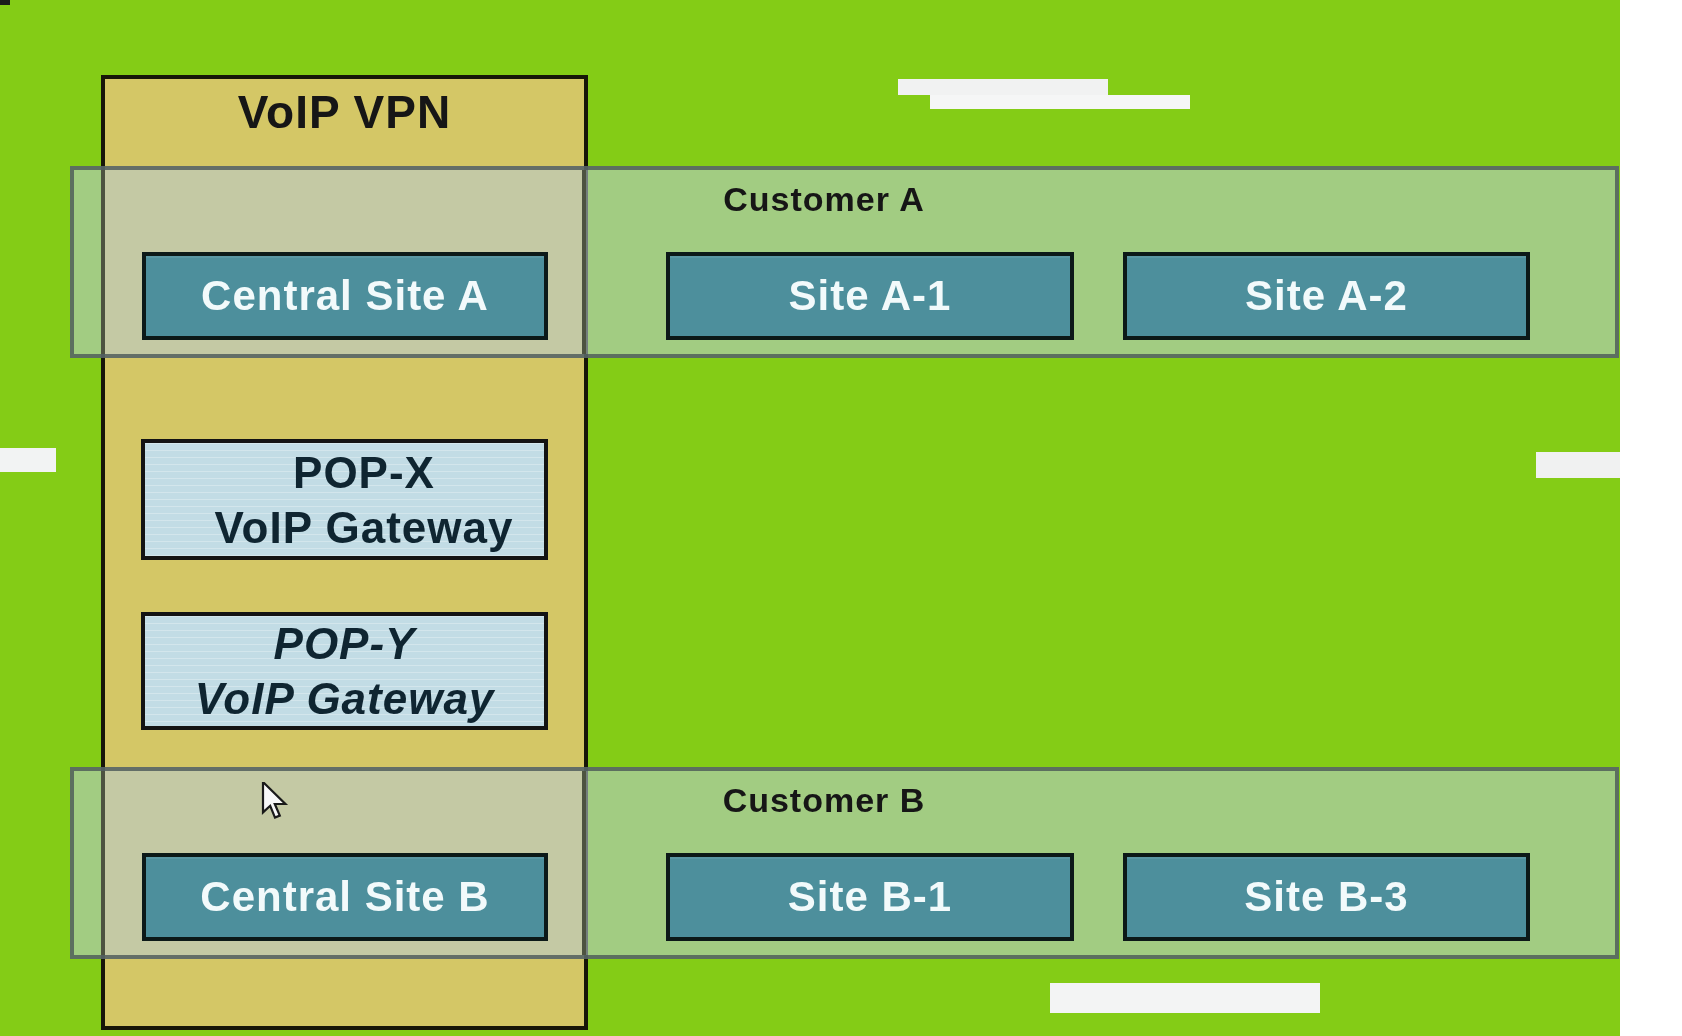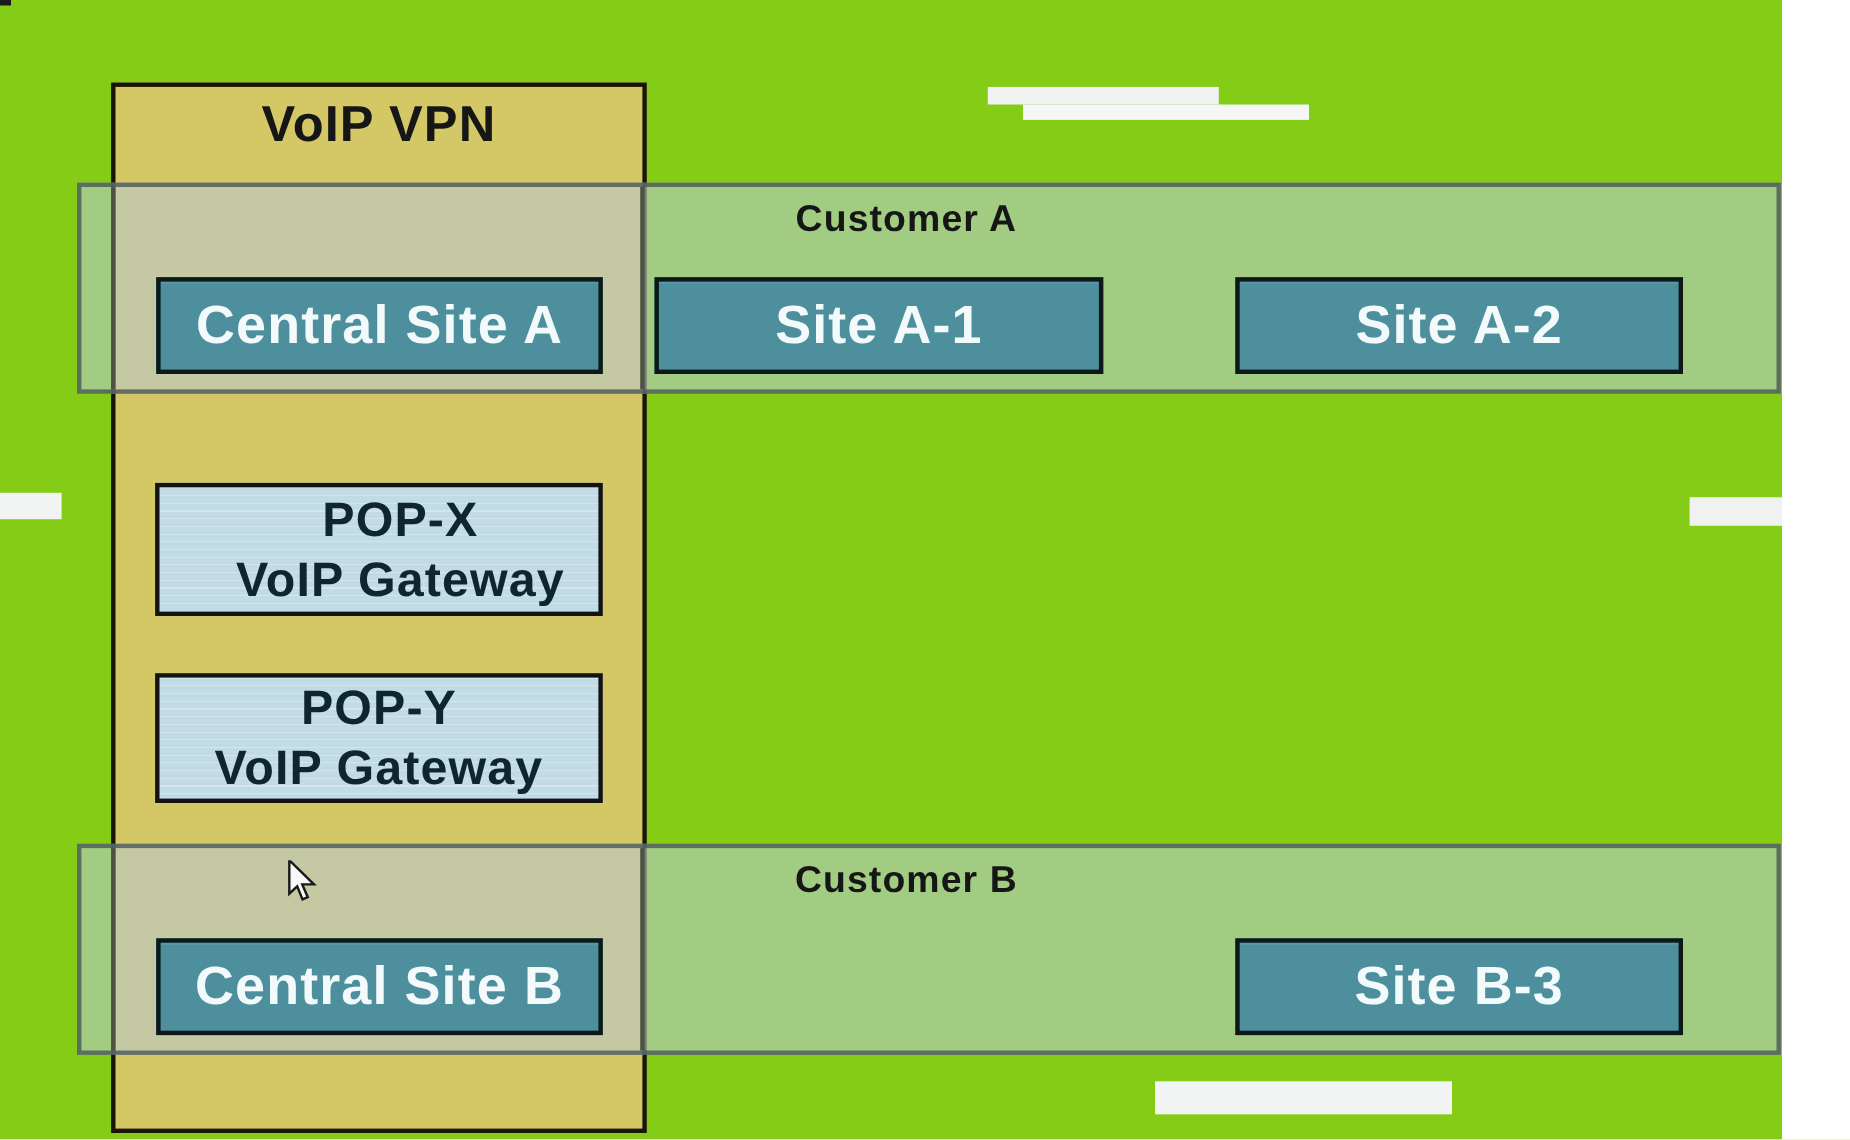--- a/index.html
+++ b/index.html
@@ -44,40 +44,40 @@
   }
   .band-title.a{top:170px;}
   .band-title.b{top:771px;}
 
   
   .site-box{
     height:88px;top:252px;
     background:#4d8f9c;
     border:4px solid #0c1918;
     display:flex;align-items:center;justify-content:center;
-    font-size:49px;font-weight:bold;color:#f2fafb;letter-spacing:1px;
+    font-size:42px;font-weight:bold;color:#f2fafb;letter-spacing:1px;
     box-shadow:inset 0 2px 0 rgba(255,255,255,0.08);
   }
   .row-b{top:853px;}
   .pos-0{left:142px;width:406px;}
-  .pos-1{left:595px;width:408px;}
+  .pos-1{left:666px;width:408px;}
   .pos-2{left:1123px;width:407px;text-align:right;}
 
   
   .pop-box{
     left:141px;width:407px;
     background:#c2dce5;
     background-image:repeating-linear-gradient(180deg,rgba(255,255,255,0.28) 0 1px,rgba(255,255,255,0) 1px 7px);
     border:4px solid #131313;
     display:flex;flex-direction:column;align-items:center;justify-content:center;
     font-size:44px;font-weight:bold;color:#0f2531;line-height:55px;letter-spacing:1px;
     text-align:center;
   }
   .pop-x{top:439px;height:121px;padding-left:39px;}
-  .pop-y{top:612px;height:118px;}
+  .pop-y{top:612px;height:118px;font-style:italic;}
 
   
   .watermark{
     left:1620px;top:873px;width:26px;height:100px;
     writing-mode:vertical-rl;
     transform:rotate(180deg);
     font-size:11px;color:#3a3a3a;letter-spacing:1px;
     font-family:"Liberation Sans","DejaVu Sans",sans-serif;
   }
 
@@ -120,20 +120,21 @@
     <span>POP-Y</span>
     <span>VoIP Gateway</span>
   </div>
 
   <div class="abs band band-b">
     <div class="abs col-line l"></div>
     <div class="abs col-line r"></div>
   </div>
   <div class="abs band-title b">Customer B</div>
   <div class="abs site-box pos-0 row-b">Central Site B</div>
+  <div class="abs site-box pos-1 row-b">Site B-1</div>
   <div class="abs site-box pos-2 row-b">Site B-3</div>
 
   <div class="abs watermark">0206_932</div>
 
   <div class="abs cursor">
     <svg width="28" height="38" viewBox="0 0 14 19">
       <polygon points="1,0 1,15.2 4.6,11.9 7.0,17.8 9.4,16.8 6.9,11.0 12.2,11.0" fill="#f8f8f8" stroke="#1a1a1a" stroke-width="1.1"></polygon>
     </svg>
   </div>
 

